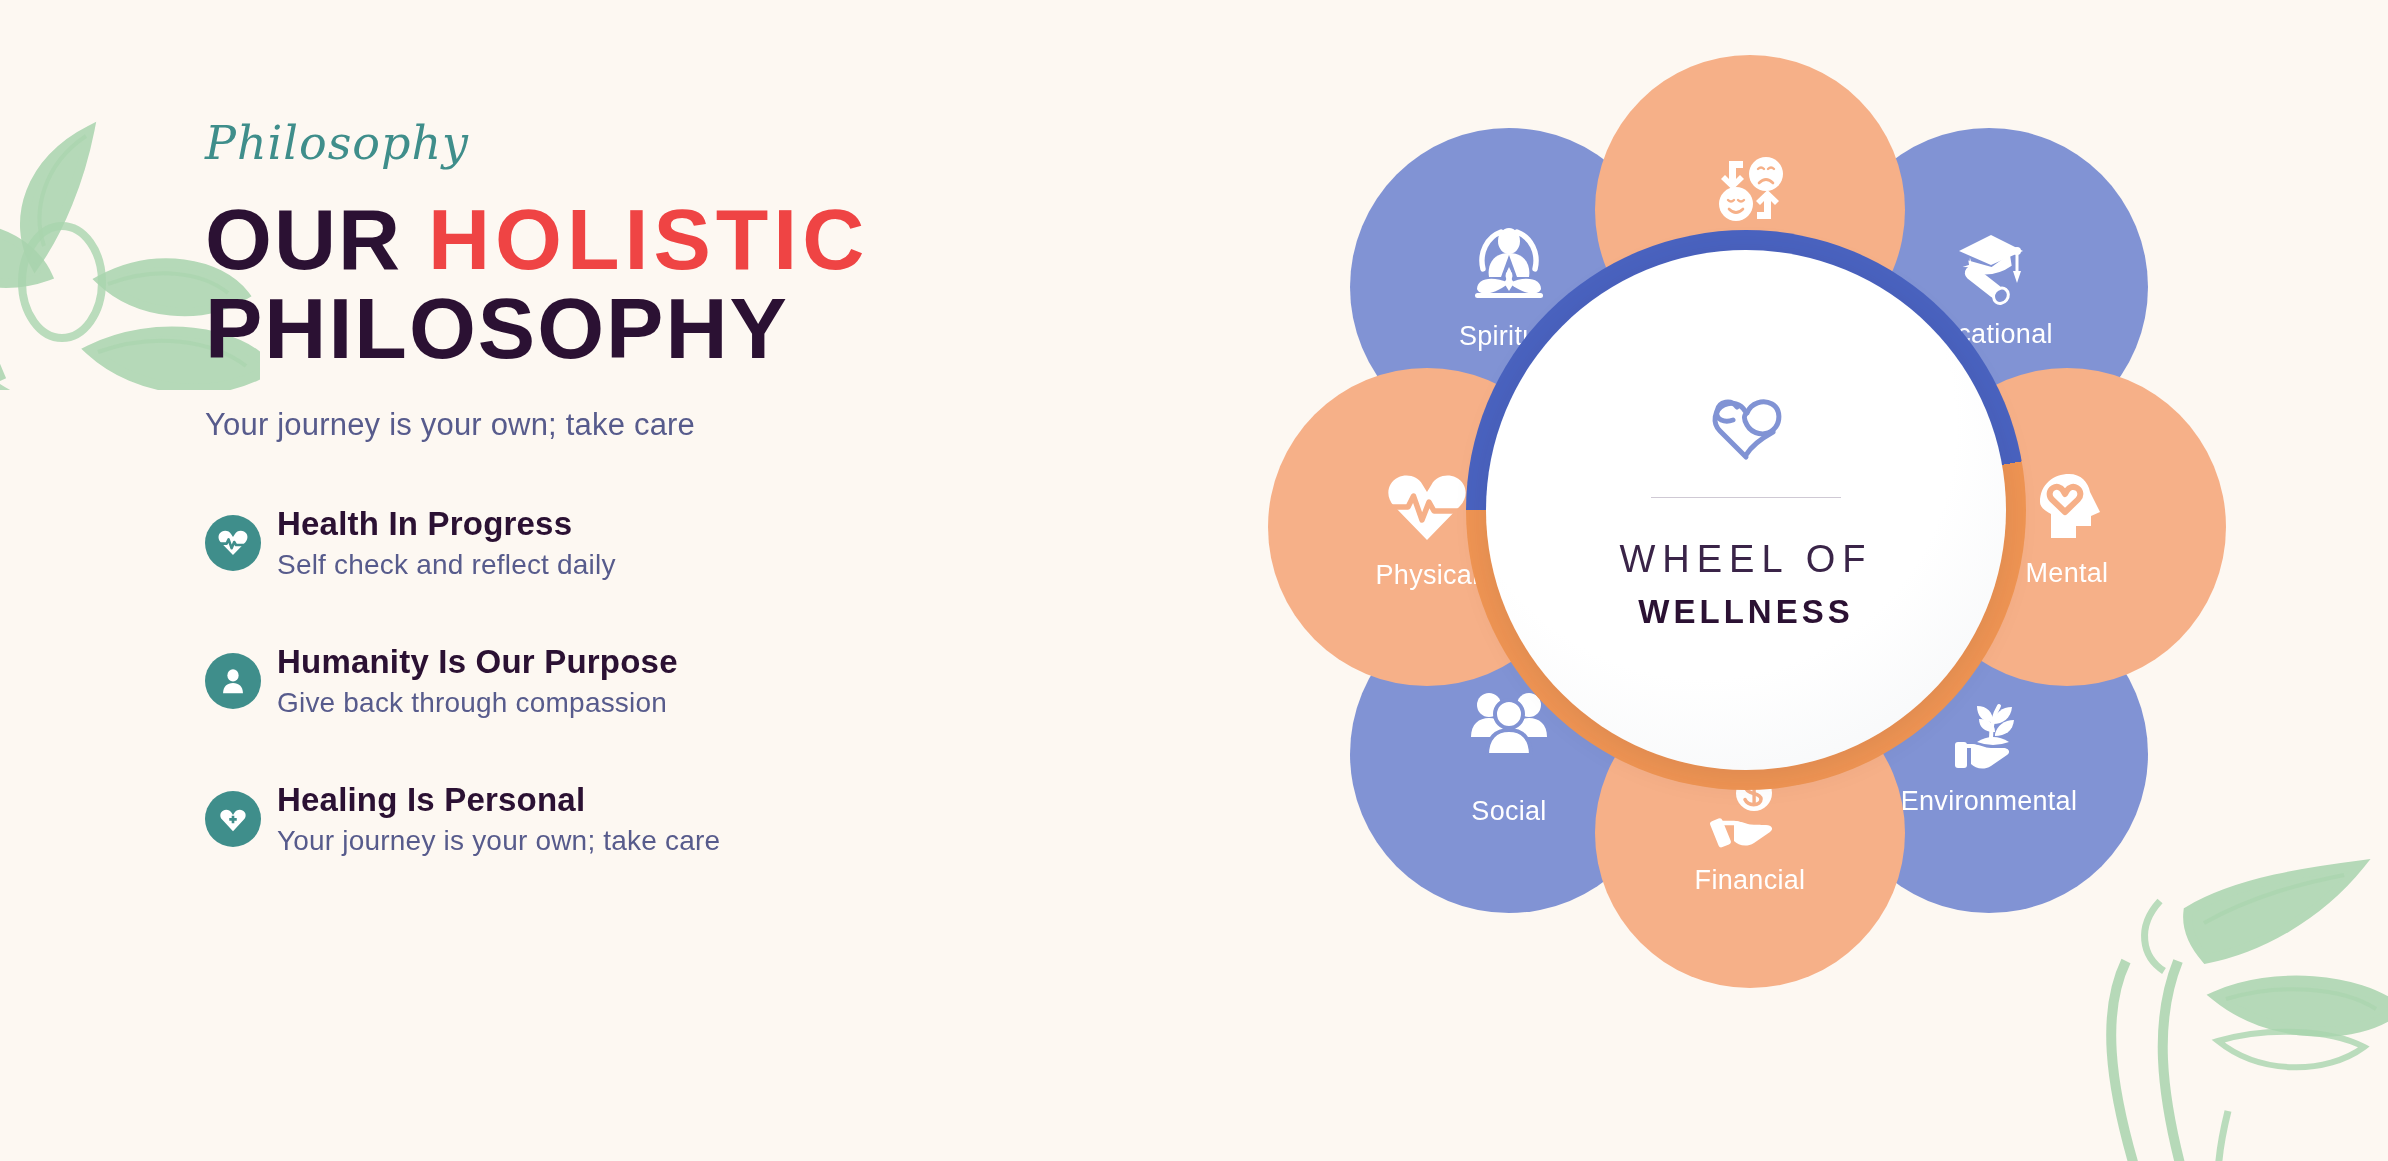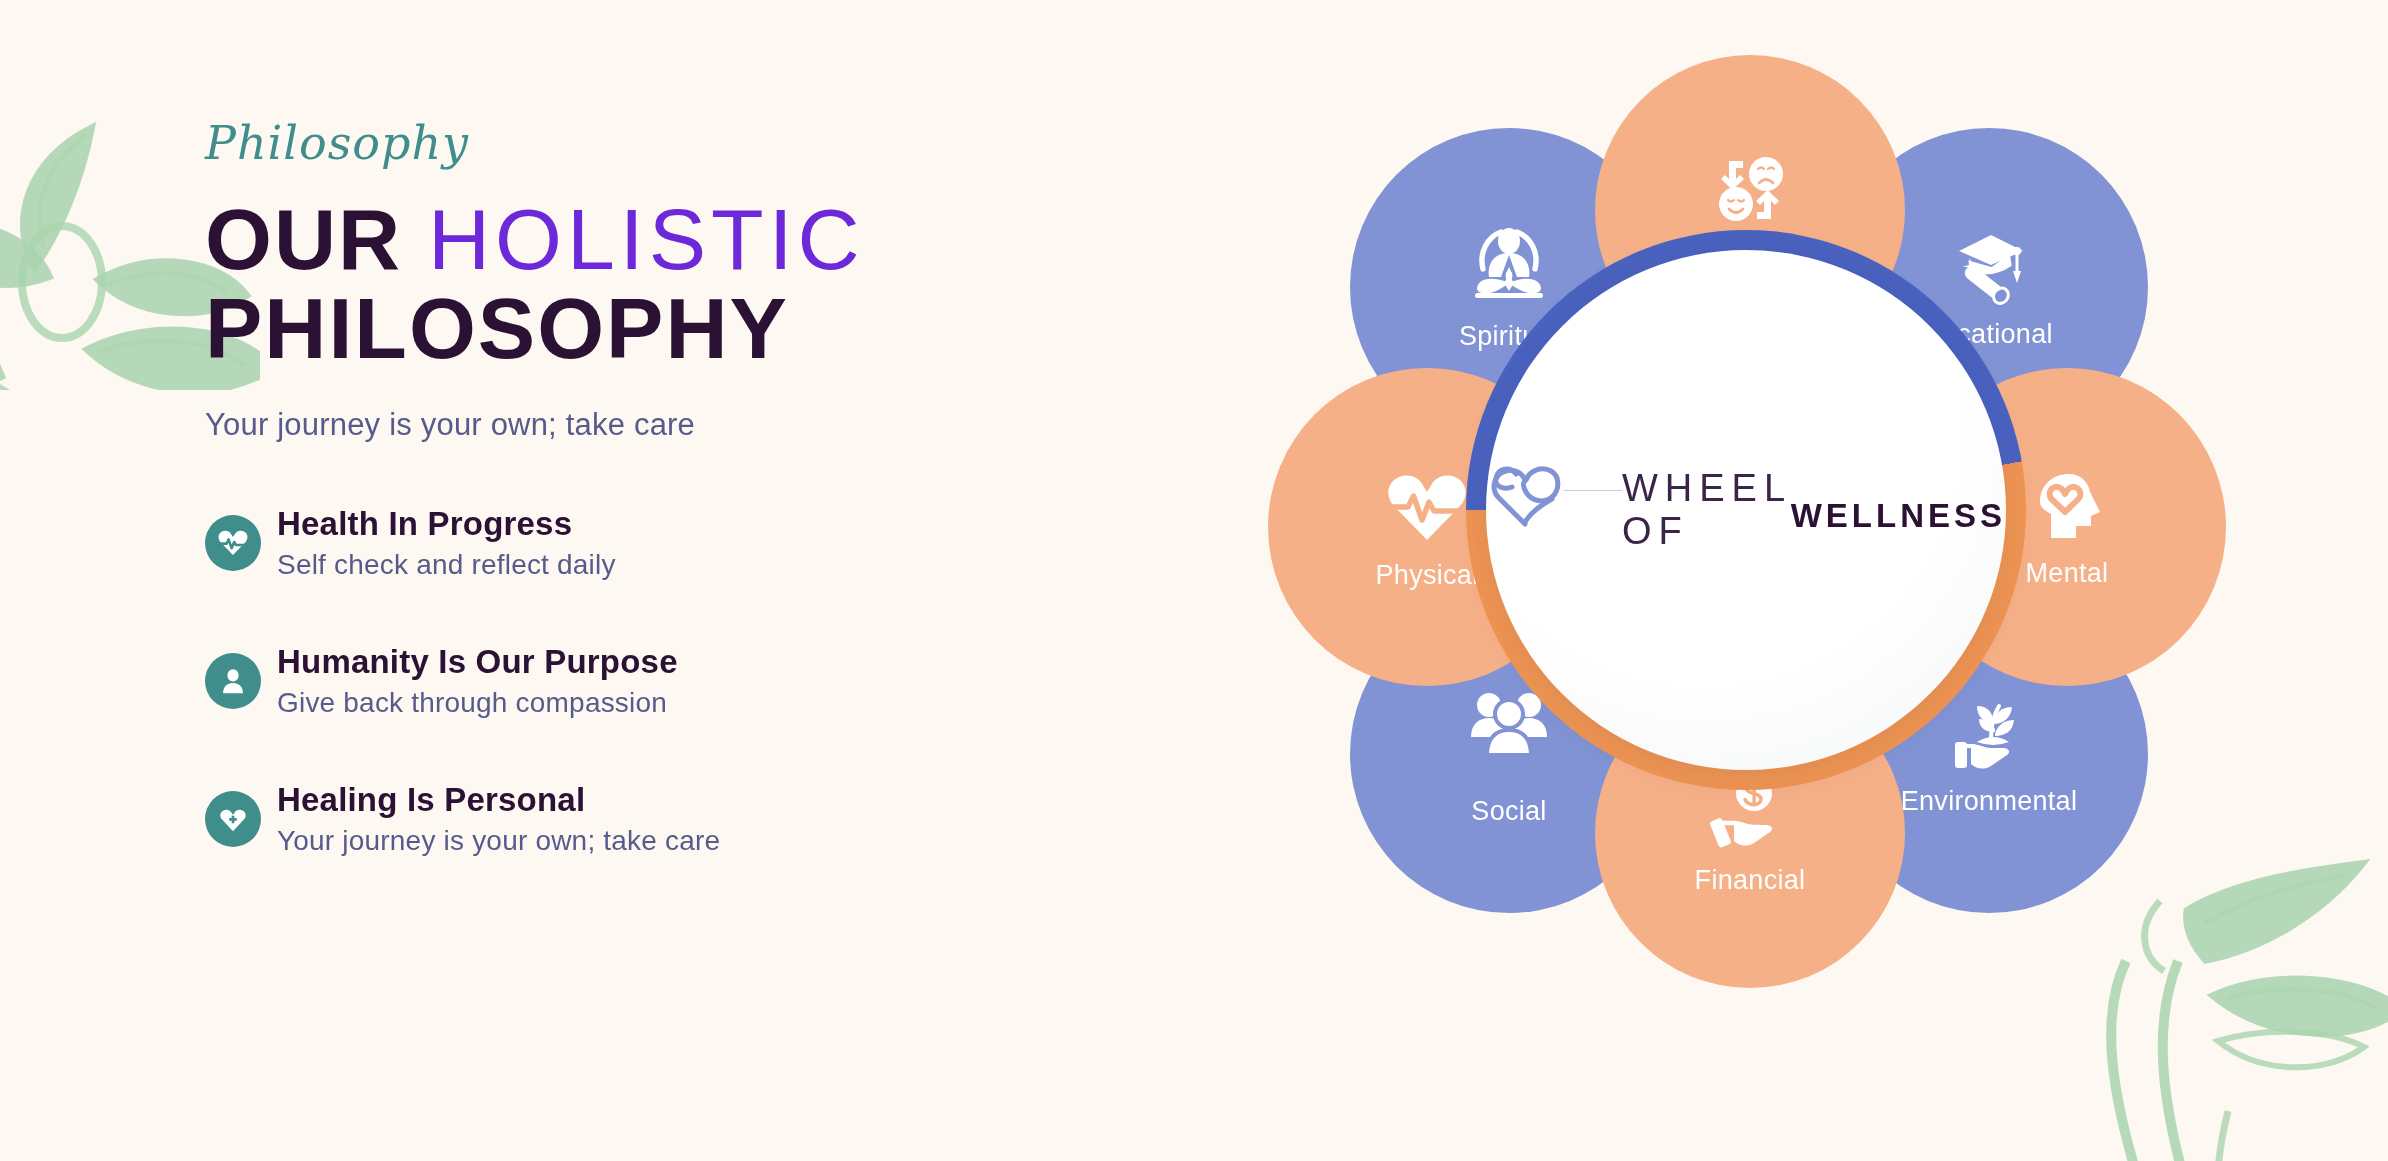--- a/index.html
+++ b/index.html
@@ -29,23 +29,23 @@
     margin-bottom:26px;
   }
   .headline{
     font-size:86px;
     font-weight:bold;
     letter-spacing:2px;
     line-height:1.04;
     color:#2b1133;
   }
   .headline .accent{
-    color:#6d28d9;
+    color:#ef4444;
     letter-spacing:5px;
-    font-weight:normal;
+    font-weight:bold;
   }
   .subhead{
     margin-top:34px;
     font-size:31px;
     color:#575b8c;
     letter-spacing:.2px;
   }
 
   .feature-list{ margin-top:62px; }
   .feature{
@@ -112,21 +112,21 @@
     z-index:4;
   }
   .hub{
     position:absolute;
     left:296px; top:220px;
     width:520px; height:520px;
     border-radius:50%;
     background:radial-gradient(circle at 42% 34%, #ffffff 0%, #ffffff 55%, #f2f4f6 100%);
     box-shadow:0 6px 34px rgba(40,30,60,.10);
     z-index:5;
-    display:flex; align-items:center; justify-content:center;
+    display:flex; flex-direction:column; align-items:center; justify-content:center;
   }
   .hub-logo{ margin-bottom:26px; }
   .hub-rule{
     width:190px; height:1px; background:#cfc9d4; margin-bottom:40px;
   }
   .hub-top{
     font-size:38px; letter-spacing:7px; color:#3a2448; font-weight:300;
     font-family:"Liberation Sans", sans-serif;
   }
   .hub-bottom{

